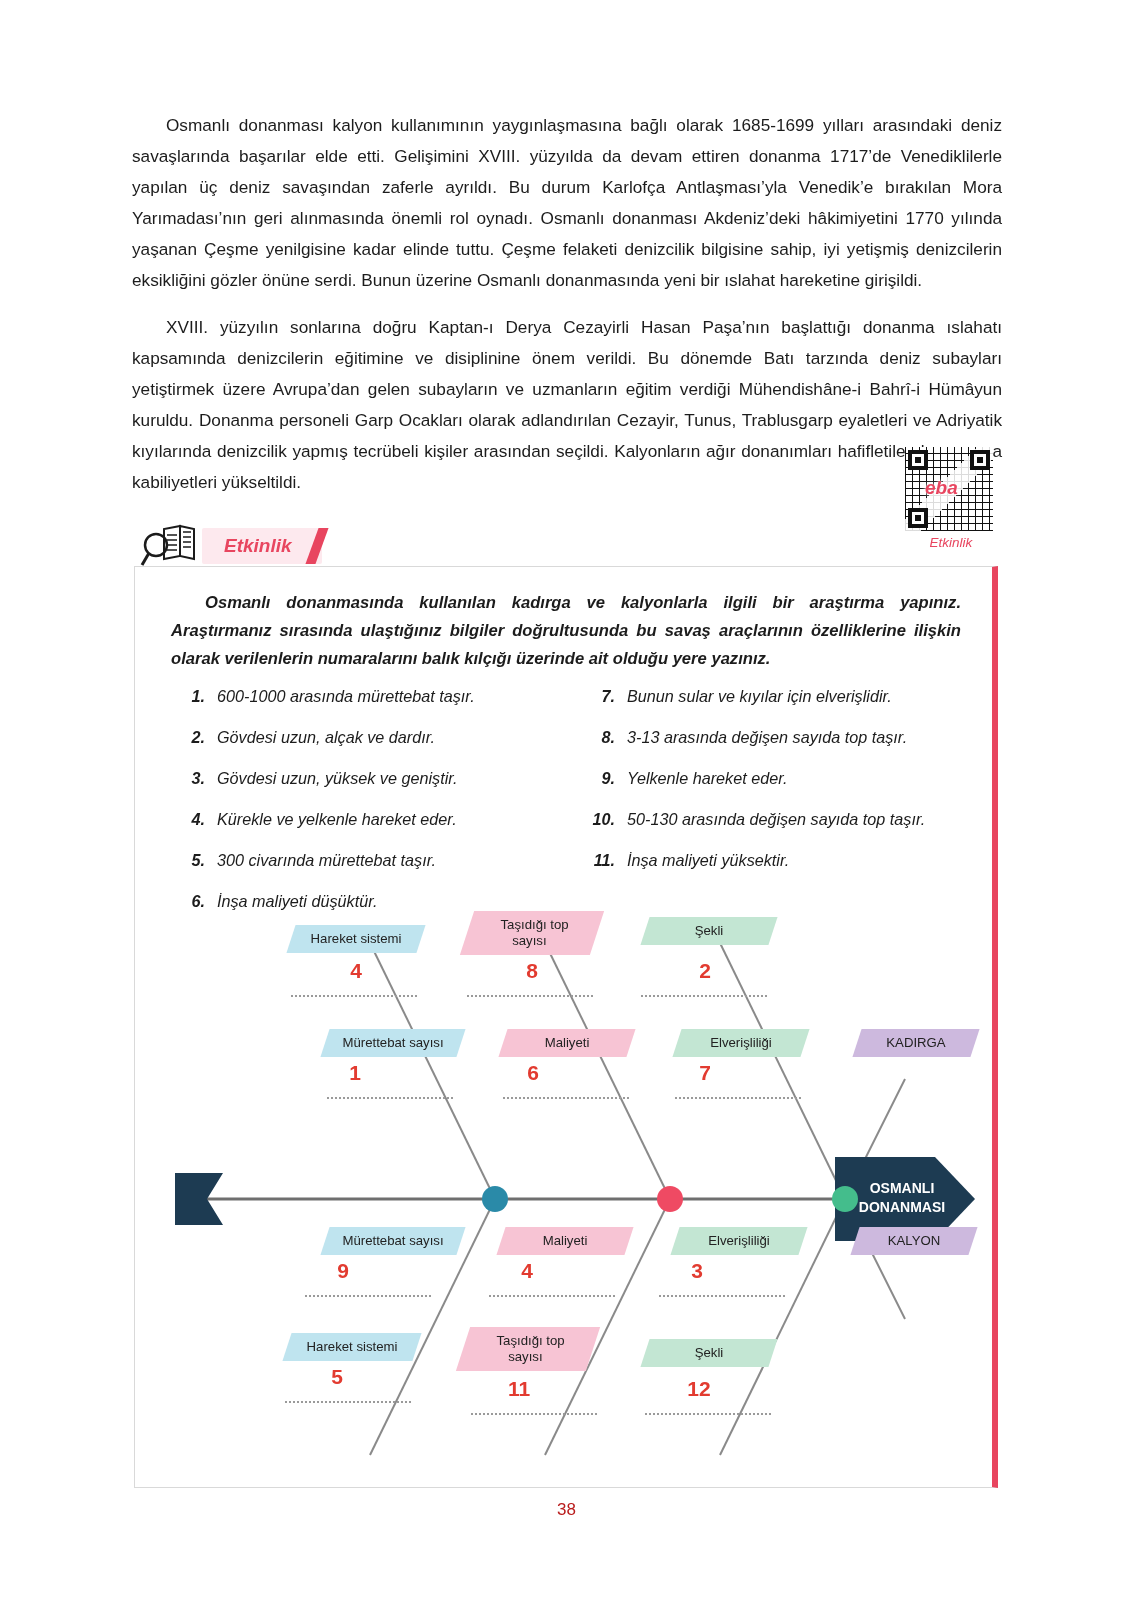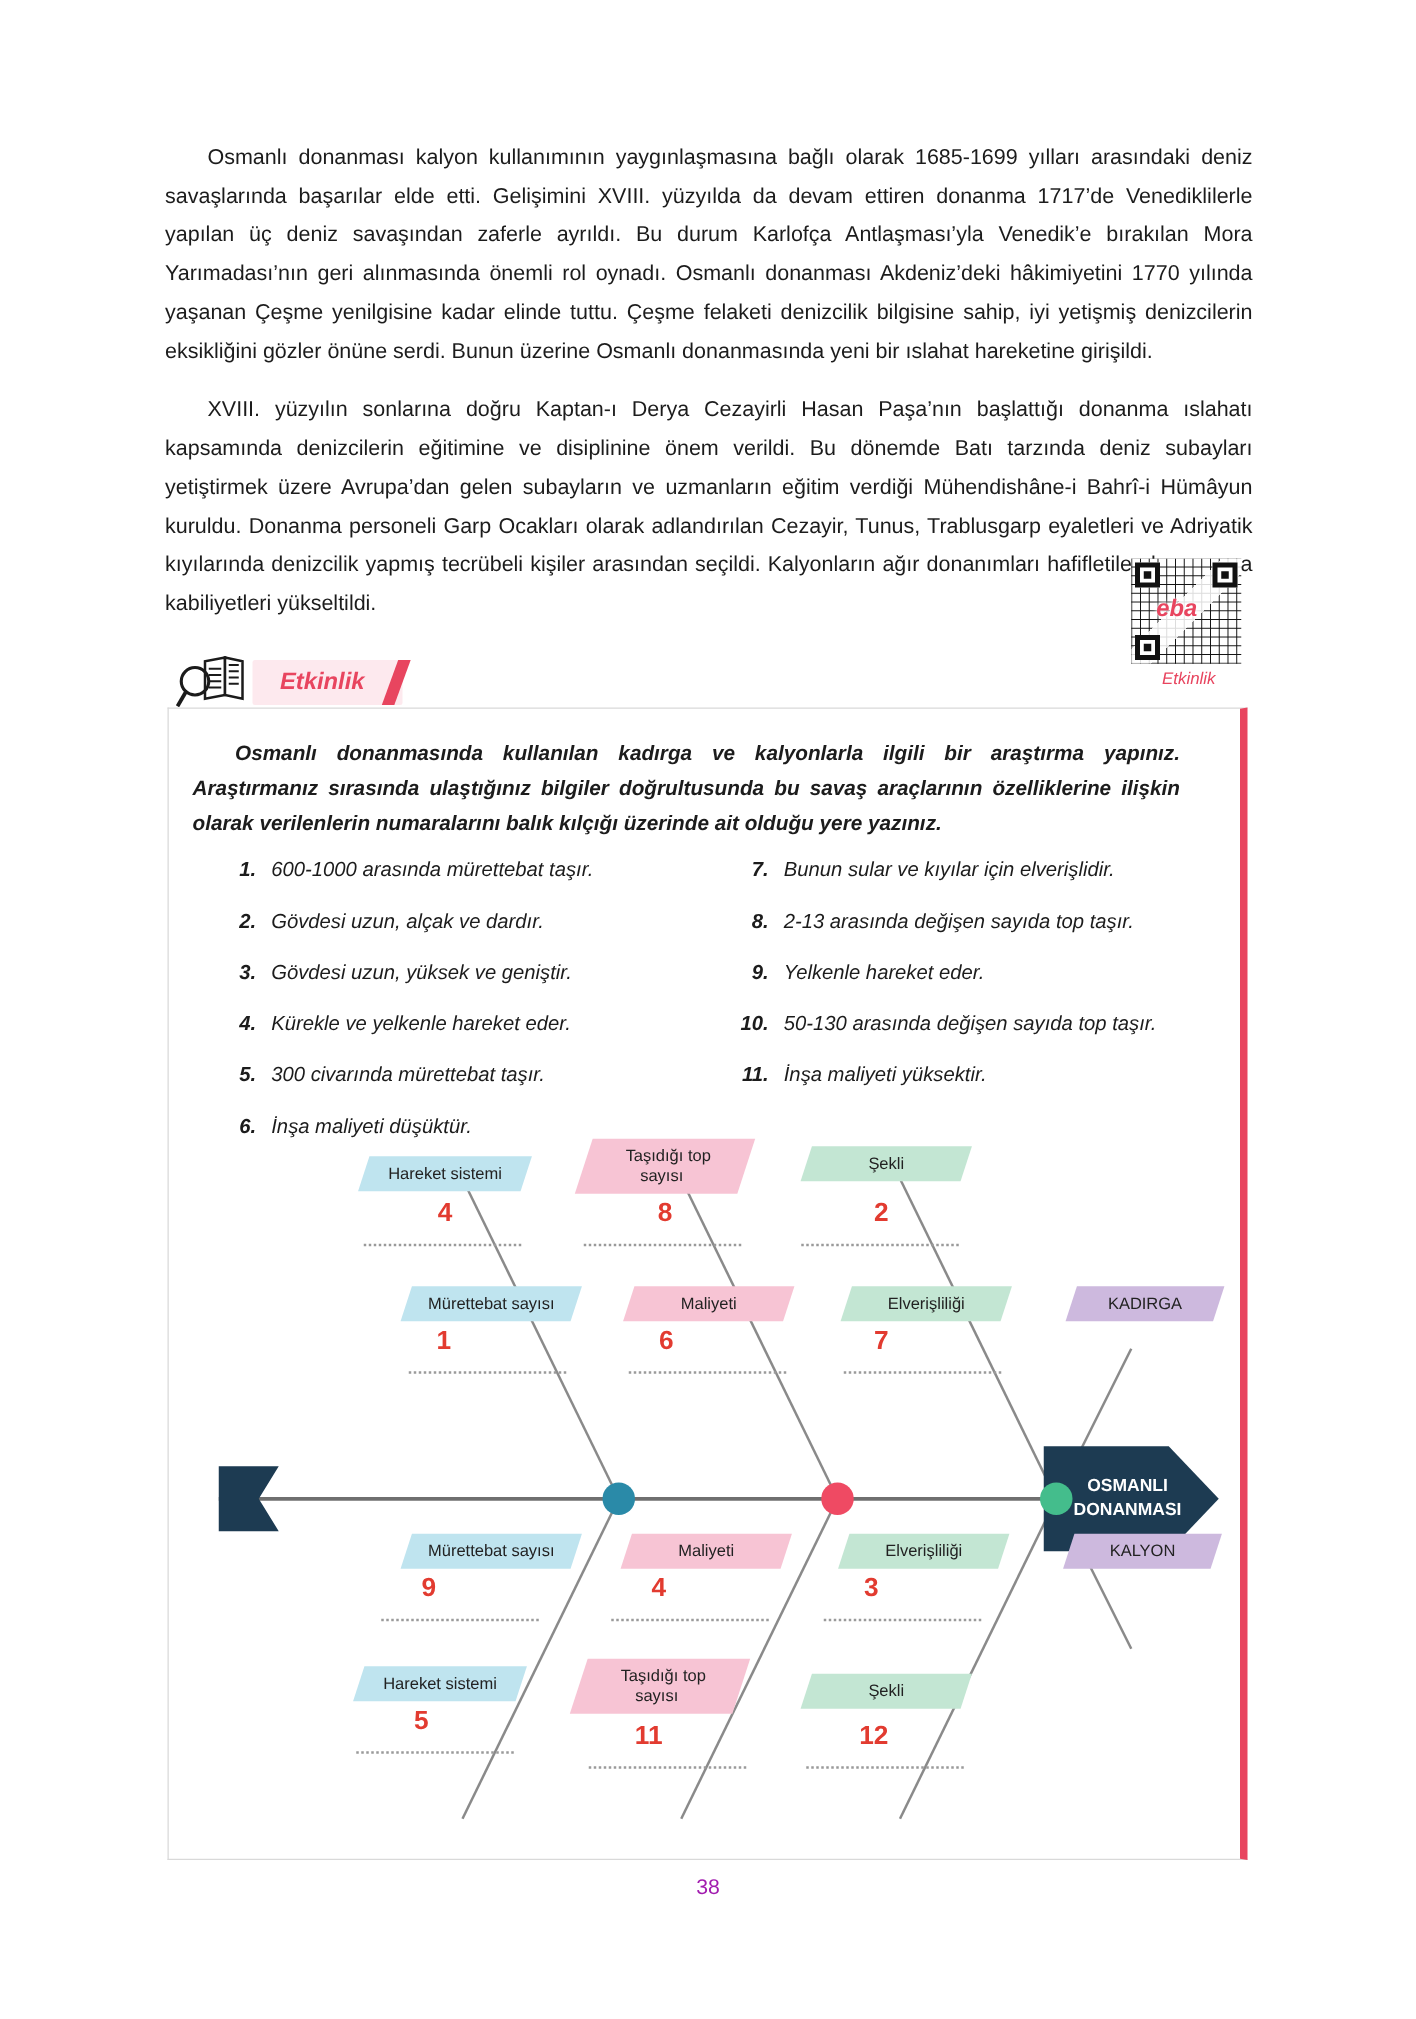--- a/index.html
+++ b/index.html
@@ -114,21 +114,21 @@
     left: 134px;
     top: 566px;
     width: 864px;
     height: 922px;
     background: #ffffff;
     border: 1px solid #d9d9d9;
     border-right: 6px solid #e8455f;
   }
   .activity-intro {
     position: absolute;
-    left: 19px; top: 22px; width: 790px;
+    left: 36px; top: 22px; width: 790px;
     font-style: italic;
     font-weight: bold;
     font-size: 16.6px;
     line-height: 28px;
     text-align: justify;
     text-indent: 34px;
     color: #1c1c1c;
   }
   .items {
     position: absolute;
@@ -194,21 +194,21 @@
     line-height: 19px;
     text-align: center;
     width: 120px;
   }
   .page-number {
     position: absolute;
     left: 0; right: 0;
     top: 1500px;
     text-align: center;
     font-size: 17px;
-    color: #a21caf;
+    color: #b91c1c;
   }
 </style>
 </head>
 <body>
 
 <div class="page">
 
   <div class="prose">
     <p>Osmanlı donanması kalyon kullanımının yaygınlaşmasına bağlı olarak 1685-1699 yılları arasındaki deniz savaşlarında başarılar elde etti. Gelişimini XVIII. yüzyılda da devam ettiren donanma 1717’de Venediklilerle yapılan üç deniz savaşından zaferle ayrıldı. Bu durum Karlofça Antlaşması’yla Venedik’e bırakılan Mora Yarımadası’nın geri alınmasında önemli rol oynadı. Osmanlı donanması Akdeniz’deki hâkimiyetini 1770 yılında yaşanan Çeşme yenilgisine kadar elinde tuttu. Çeşme felaketi denizcilik bilgisine sahip, iyi yetişmiş denizcilerin eksikliğini gözler önüne serdi. Bunun üzerine Osmanlı donanmasında yeni bir ıslahat hareketine girişildi.</p>
     <p>XVIII. yüzyılın sonlarına doğru Kaptan-ı Derya Cezayirli Hasan Paşa’nın başlattığı donanma ıslahatı kapsamında denizcilerin eğitimine ve disiplinine önem verildi. Bu dönemde Batı tarzında deniz subayları yetiştirmek üzere Avrupa’dan gelen subayların ve uzmanların eğitim verdiği Mühendishâne-i Bahrî-i Hümâyun kuruldu. Donanma personeli Garp Ocakları olarak adlandırılan Cezayir, Tunus, Trablusgarp eyaletleri ve Adriyatik kıyılarında denizcilik yapmış tecrübeli kişiler arasından seçildi. Kalyonların ağır donanımları hafifletilerek manevra kabiliyetleri yükseltildi.</p>
@@ -257,21 +257,21 @@
         <span class="num">7.</span>
         <span>Bunun sular ve kıyılar için elverişlidir.</span>
       </div>
 
       <div class="item">
         <span class="num">2.</span>
         <span>Gövdesi uzun, alçak ve dardır.</span>
       </div>
       <div class="item">
         <span class="num">8.</span>
-        <span>2-13 arasında değişen sayıda top taşır.</span>
+        <span>3-13 arasında değişen sayıda top taşır.</span>
       </div>
 
       <div class="item">
         <span class="num">3.</span>
         <span>Gövdesi uzun, yüksek ve geniştir.</span>
       </div>
       <div class="item">
         <span class="num">9.</span>
         <span>Yelkenle hareket eder.</span>
       </div>

